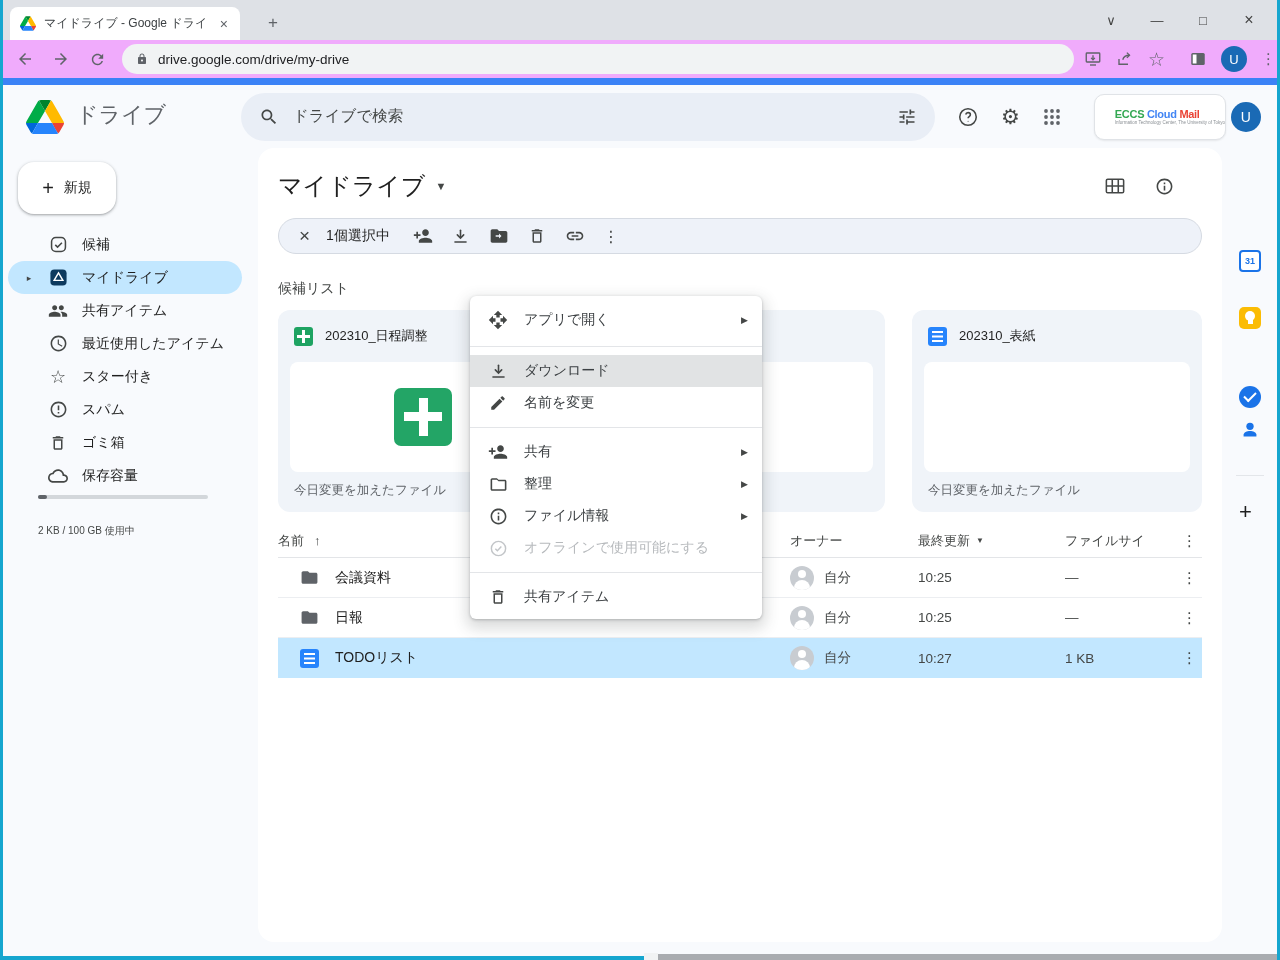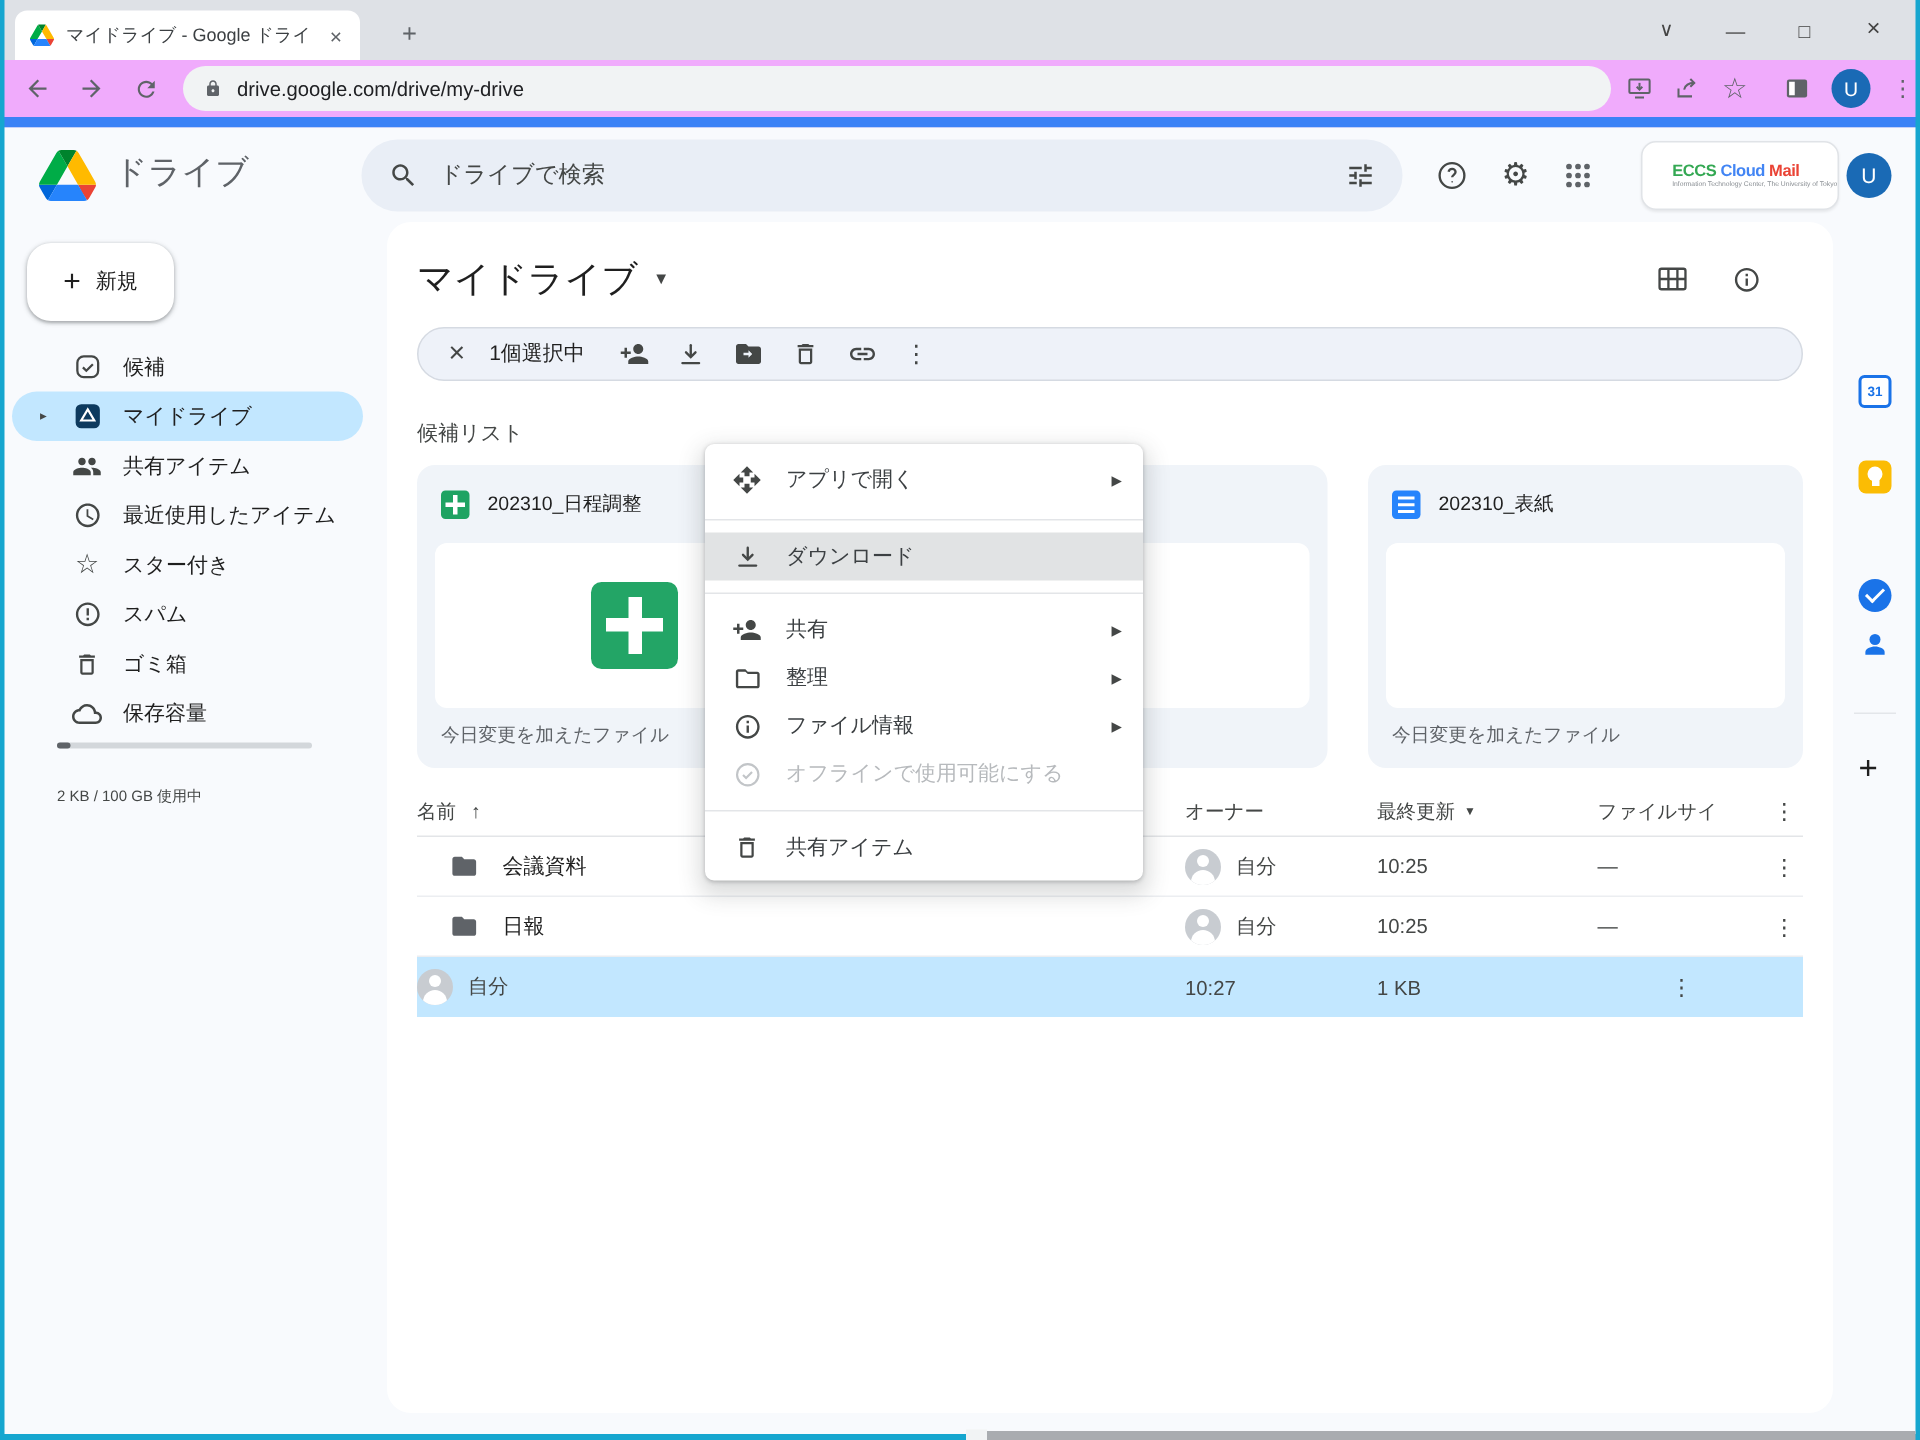--- a/index.html
+++ b/index.html
@@ -517,20 +517,24 @@
         <span class="cell-owner">
             <span class="owner-av"></span>
             <span>自分</span>
           </span>
         <span>10:25</span>
         <span>—</span>
         <span class="row-dots">⋮</span>
       </div>
 
       <div class="trow r selected">
+        <span class="cell-name">
+          <span class="fic docs"></span>
+          <span>TODOリスト</span>
+        </span>
         <span class="cell-owner">
             <span class="owner-av"></span>
             <span>自分</span>
           </span>
         <span>10:27</span>
         <span>1 KB</span>
         <span class="row-dots">⋮</span>
       </div>
     </div>
   </main>
@@ -565,20 +569,28 @@
   <div class="mi hovered">
     <span class="mic">
       <svg width="19" height="19" viewBox="0 0 24 24" fill="none" stroke="currentColor" stroke-width="2" stroke-linecap="round">
           <path d="M12 4v9"></path>
           <path d="M8 10l4 4 4-4"></path>
           <path d="M5 19h14"></path>
         </svg>
     </span>
     <span class="mil">ダウンロード</span>
   </div>
+  <div class="mi">
+    <span class="mic">
+      <svg width="18" height="18" viewBox="0 0 24 24" fill="currentColor">
+          <path d="M3 17.25V21h3.75L17.81 9.94l-3.75-3.75L3 17.25zM20.71 7.04c.39-.39.39-1.02 0-1.41l-2.34-2.34c-.39-.39-1.02-.39-1.41 0l-1.83 1.83 3.75 3.75 1.83-1.83z"></path>
+        </svg>
+    </span>
+    <span class="mil">名前を変更</span>
+  </div>
   <div class="mdiv"></div>
   <div class="mi">
     <span class="mic">
       <svg width="20" height="20" viewBox="0 0 24 24" fill="currentColor">
           <path d="M15 12c2.21 0 4-1.79 4-4s-1.79-4-4-4-4 1.79-4 4 1.79 4 4 4zm-9-2V7H4v3H1v2h3v3h2v-3h3v-2H6zm9 4c-2.67 0-8 1.34-8 4v2h16v-2c0-2.66-5.33-4-8-4z"></path>
         </svg>
     </span>
     <span class="mil">共有</span>
     <span class="mia">▶</span>
   </div>

